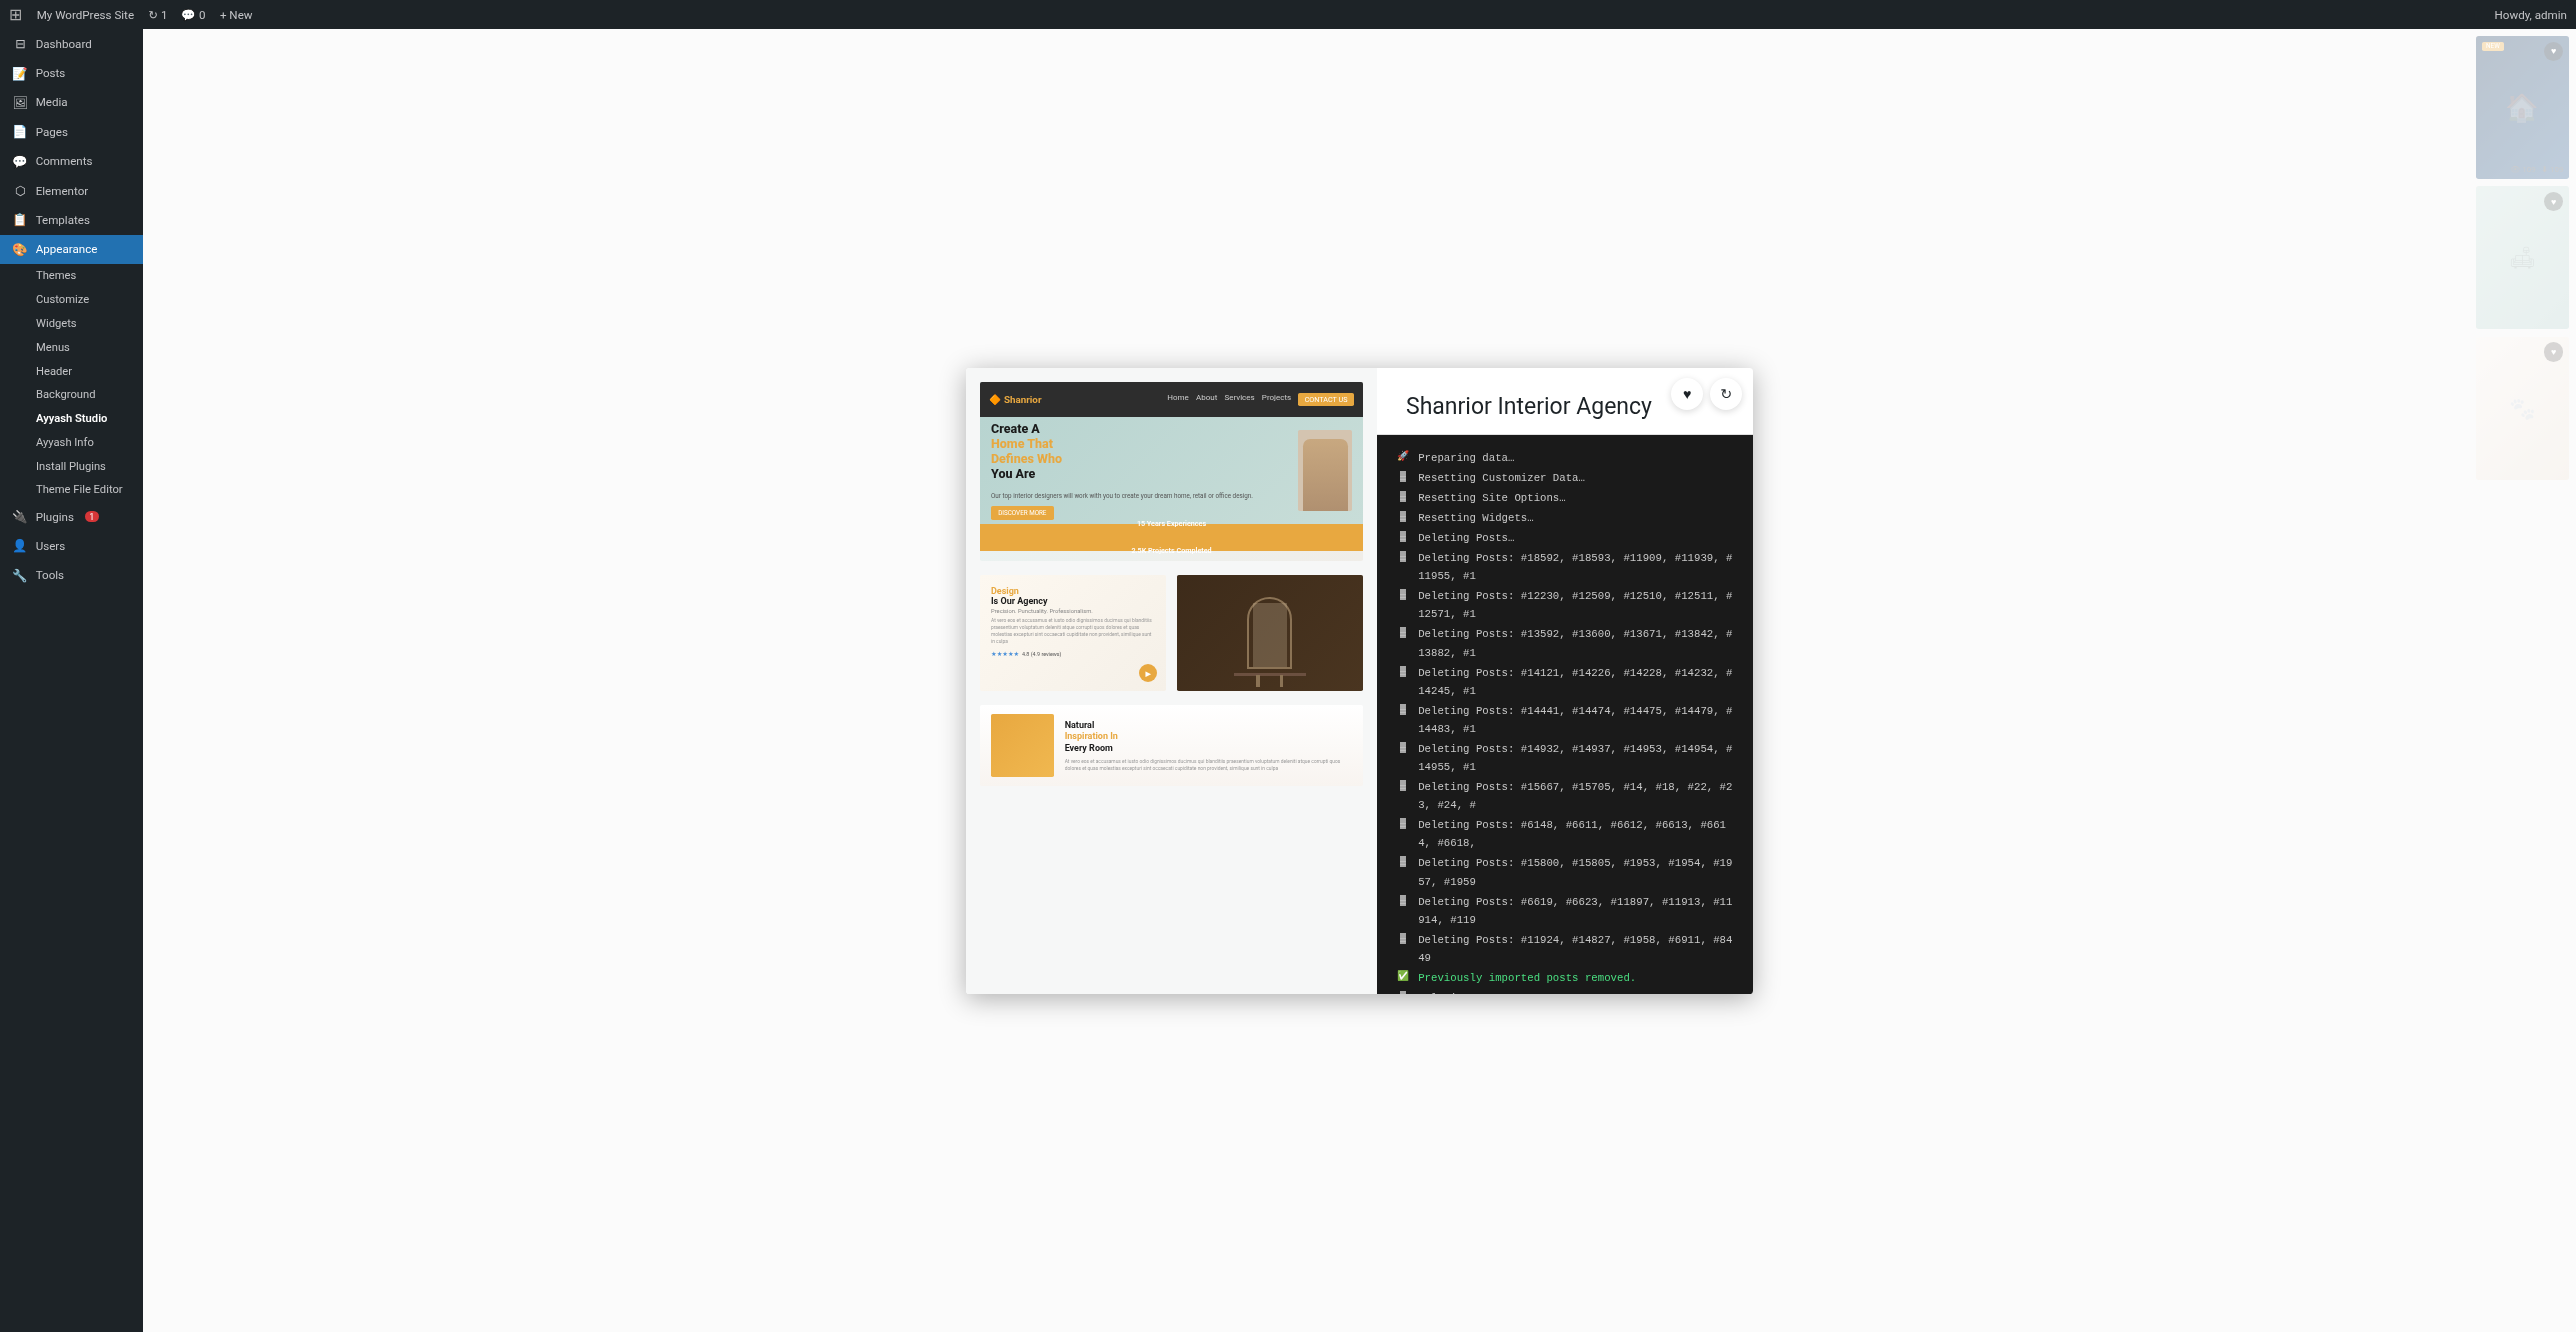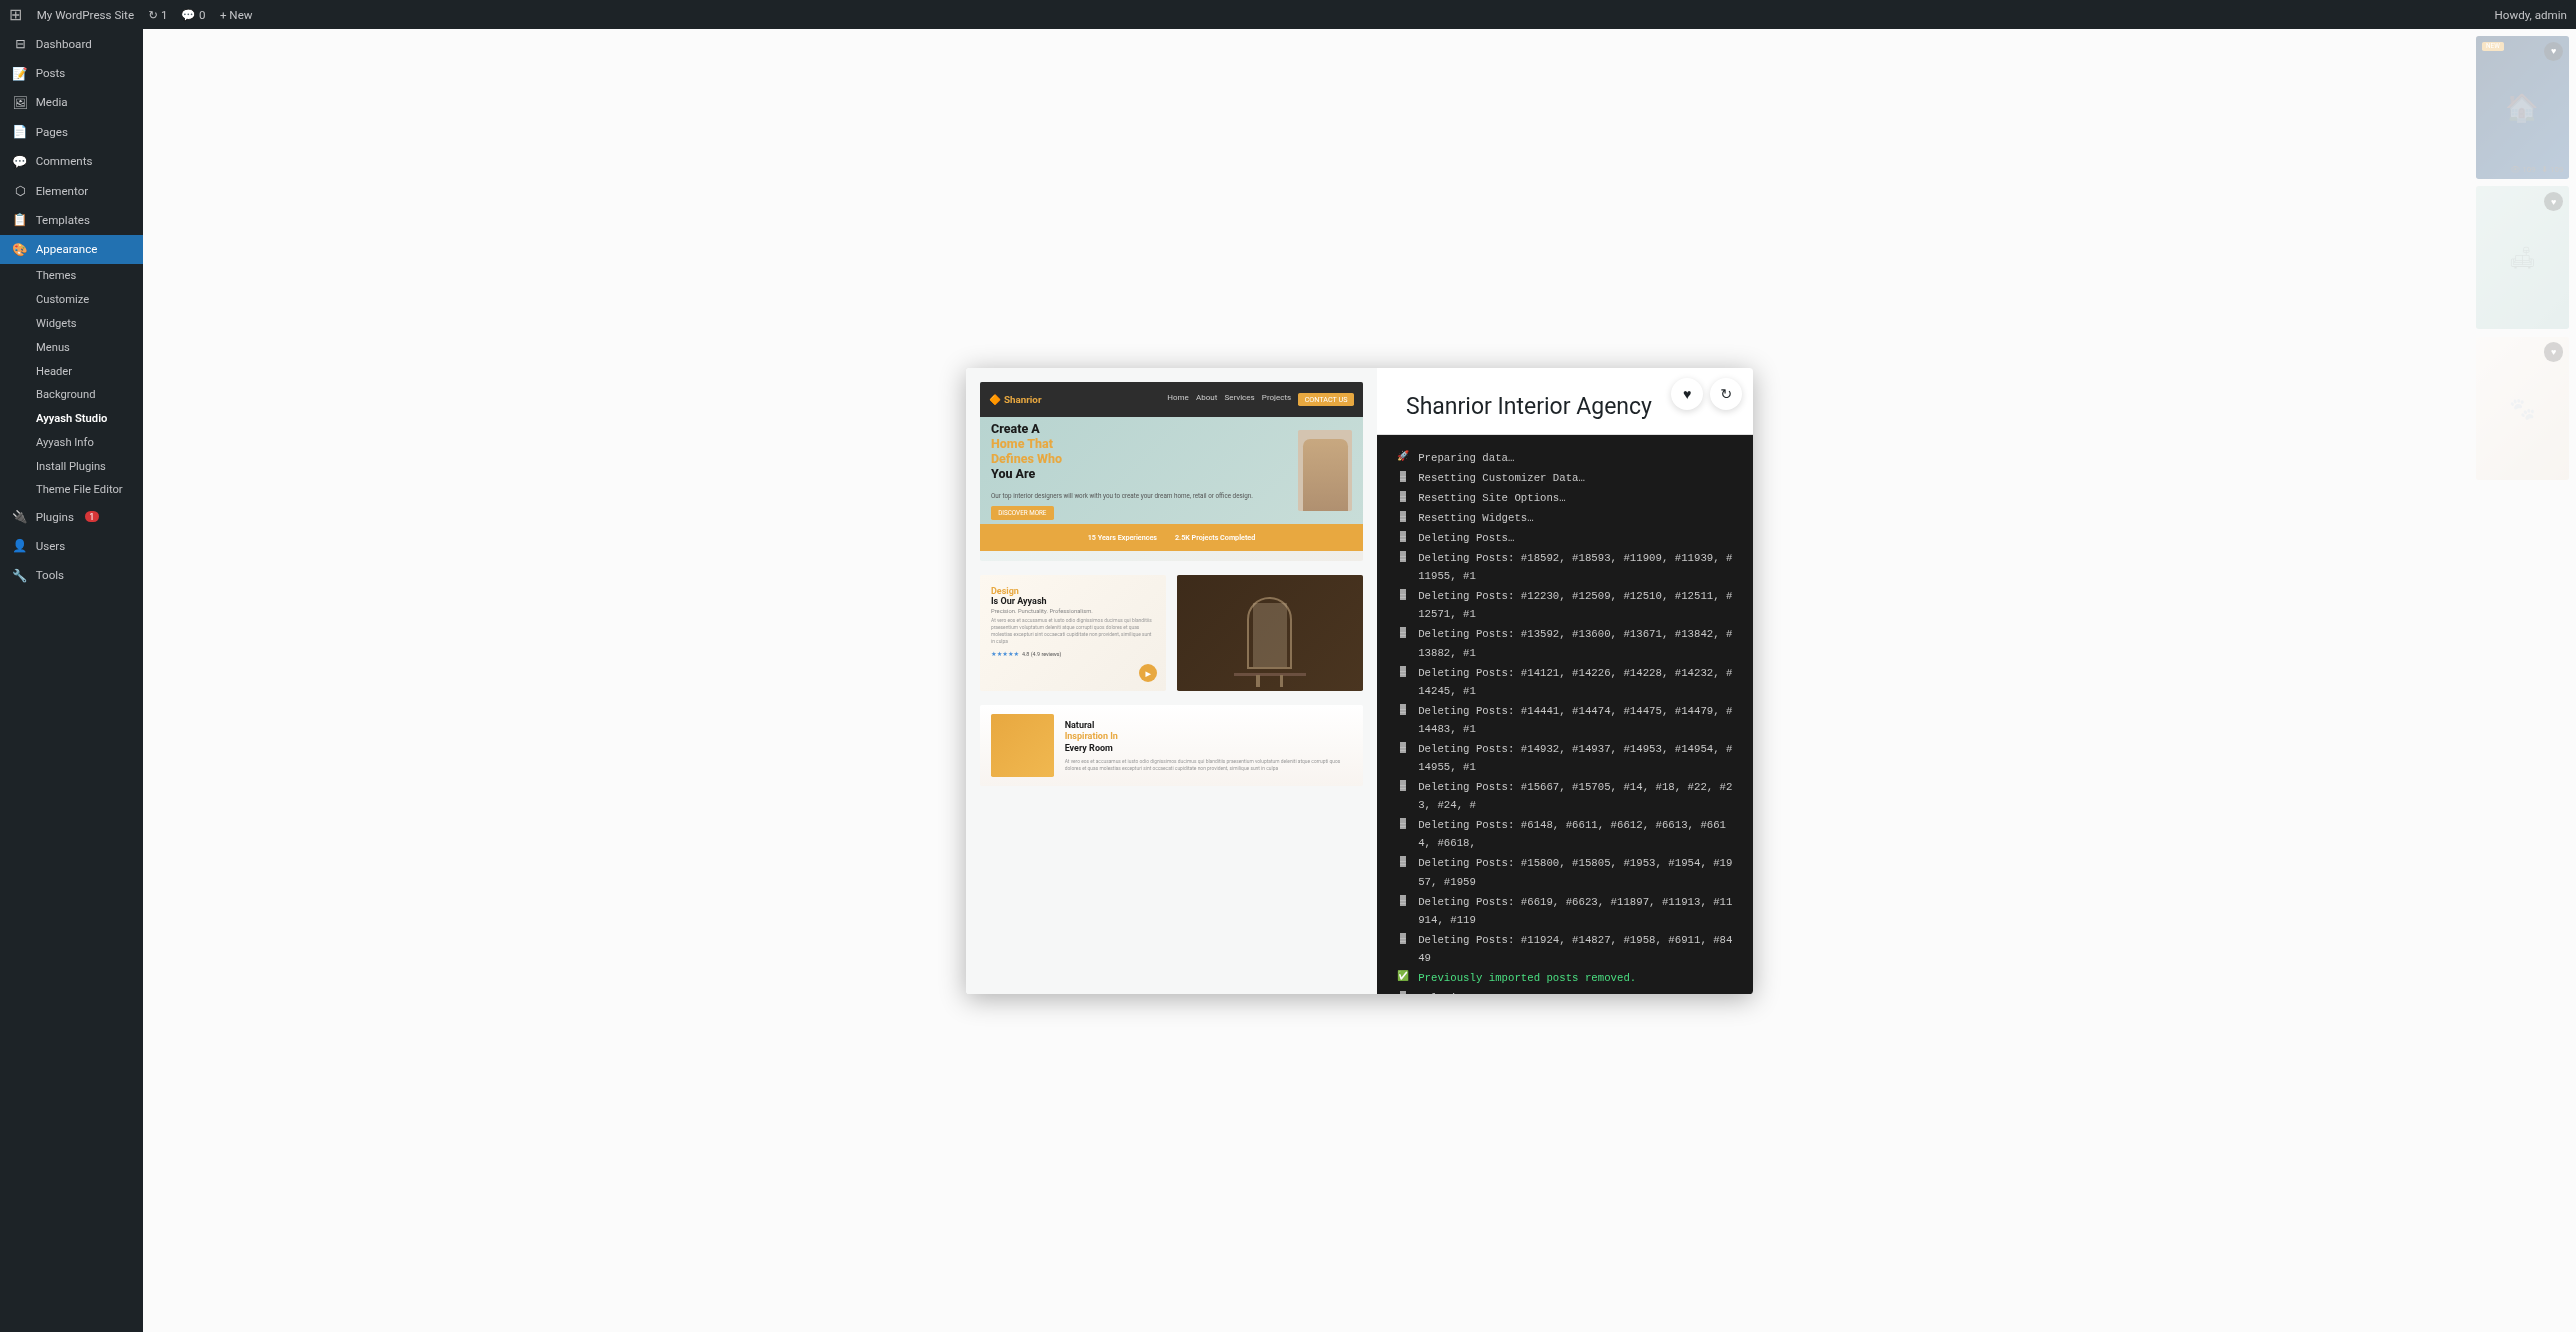--- a/index.html
+++ b/index.html
@@ -164,20 +164,21 @@
     .ss-hero-img { width: 54px; height: 81px; background: #d4c4b0; border-radius: 1.8px; display: flex; align-items: flex-end; justify-content: center; overflow: hidden; }
     .ss-chair { width: 45px; height: 72px; background: linear-gradient(180deg, #c8a880 0%, #b09070 100%); border-radius: 7.2px 7.2px 0 0; }
 
     .ss-stats {
       background: #e8a840;
       height: 27px;
       display: flex;
       align-items: center;
       justify-content: center;
       gap: 18px;
+      flex-direction: column;
     }
     .ss-stat { color: #fff; font-size: 7.2px; font-weight: 600; }
 
     
     .preview-fav-btn {
       position: absolute;
       top: 21.5px;
       right: 21.5px;
       width: 29px;
       height: 29px;
@@ -524,21 +525,21 @@
                   <span class="ss-stat">15 Years Experiences</span>
                   <span class="ss-stat">2.5K Projects Completed</span>
                 </div>
               </div>
             </div>
 
             <div class="ss-row2">
               <div class="ss-card ss-card-left">
                 <div class="ss-card-left-content">
                   <div class="ss-card-title2">Design</div>
-                  <div class="ss-card-subtitle">Is Our Ayyash</div>
+                  <div class="ss-card-subtitle">Is Our Agency</div>
                   <div class="ss-card-sub2">Precision. Punctuality. Professionalism.</div>
                   <div class="ss-card-body">At vero eos et accusamus et iusto odio dignissimos ducimus qui blanditiis praesentium voluptatum deleniti atque corrupti quos dolores et quas molestias excepturi sint occaecati cupiditate non provident, similique sunt in culpa</div>
                   <div class="ss-rating">
                     <span class="ss-rating-stars">★★★★★</span>
                     <span>4.8 (4.9 reviews)</span>
                   </div>
                 </div>
                 <div class="ss-play-btn">▶</div>
               </div>
               <div class="ss-card ss-card-right">

